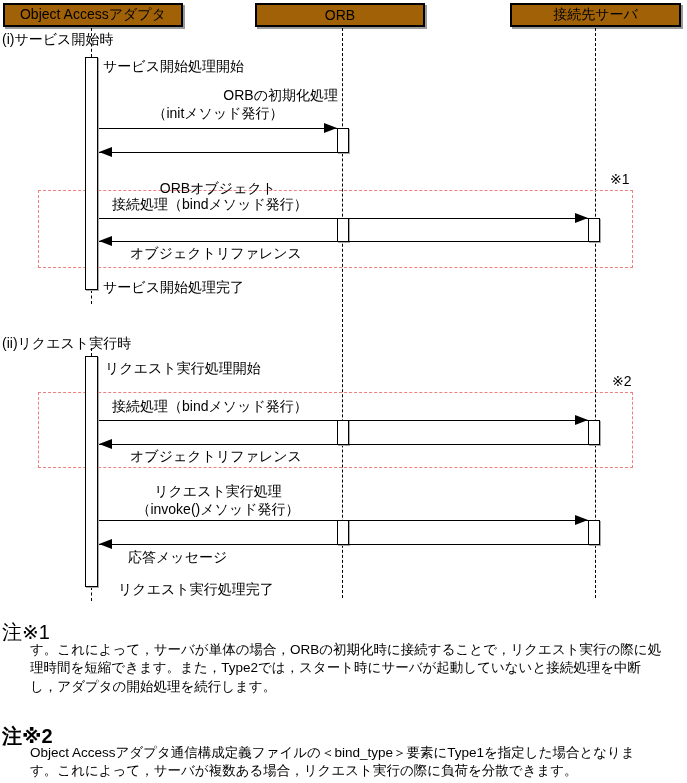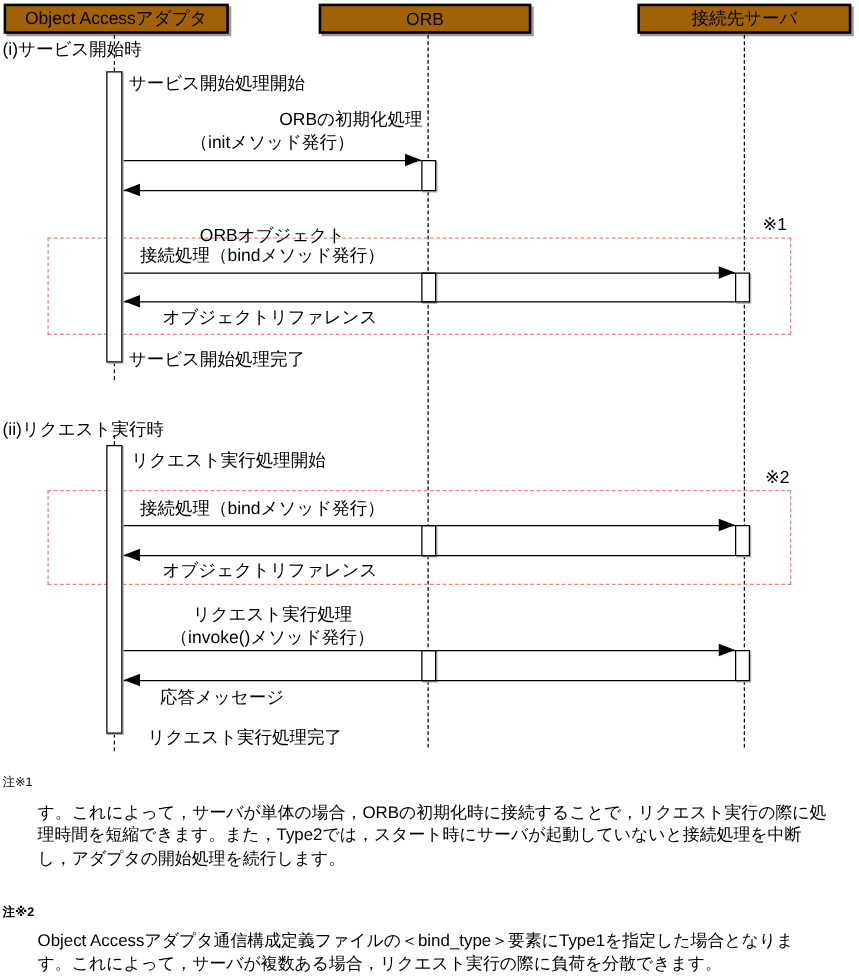--- a/index.html
+++ b/index.html
@@ -13,21 +13,21 @@
     font-size:14px;box-sizing:border-box;
   }
   .vdash{position:absolute;width:0;border-left:1px dashed #000;}
   .act{position:absolute;width:12px;background:#fff;border:1px solid #000;box-shadow:1px 1px 0 #aaa;box-sizing:border-box;}
   .hline{position:absolute;height:1px;background:#000;}
   .arr-r{position:absolute;width:0;height:0;border-top:5px solid transparent;border-bottom:5px solid transparent;border-left:13px solid #000;}
   .arr-l{position:absolute;width:0;height:0;border-top:5px solid transparent;border-bottom:5px solid transparent;border-right:13px solid #000;}
   .lbl{position:absolute;font-size:14px;white-space:nowrap;line-height:16px;}
   .clbl{position:absolute;font-size:14px;white-space:nowrap;line-height:16px;text-align:center;}
   .hl{position:absolute;border:1px dashed #f08080;box-sizing:border-box;}
-  .note-title{position:absolute;font-size:10px;white-space:nowrap;}
+  .note-title{position:absolute;font-size:20px;white-space:nowrap;}
   .note-body{position:absolute;font-size:13.5px;line-height:18.4px;white-space:nowrap;}
 </style>
 </head>
 <body>
 
 <div id="stage">
 
   <div class="abox" style="left:3px;top:3px;width:180px;">
     <span>Object Accessアダプタ</span>
   </div>

